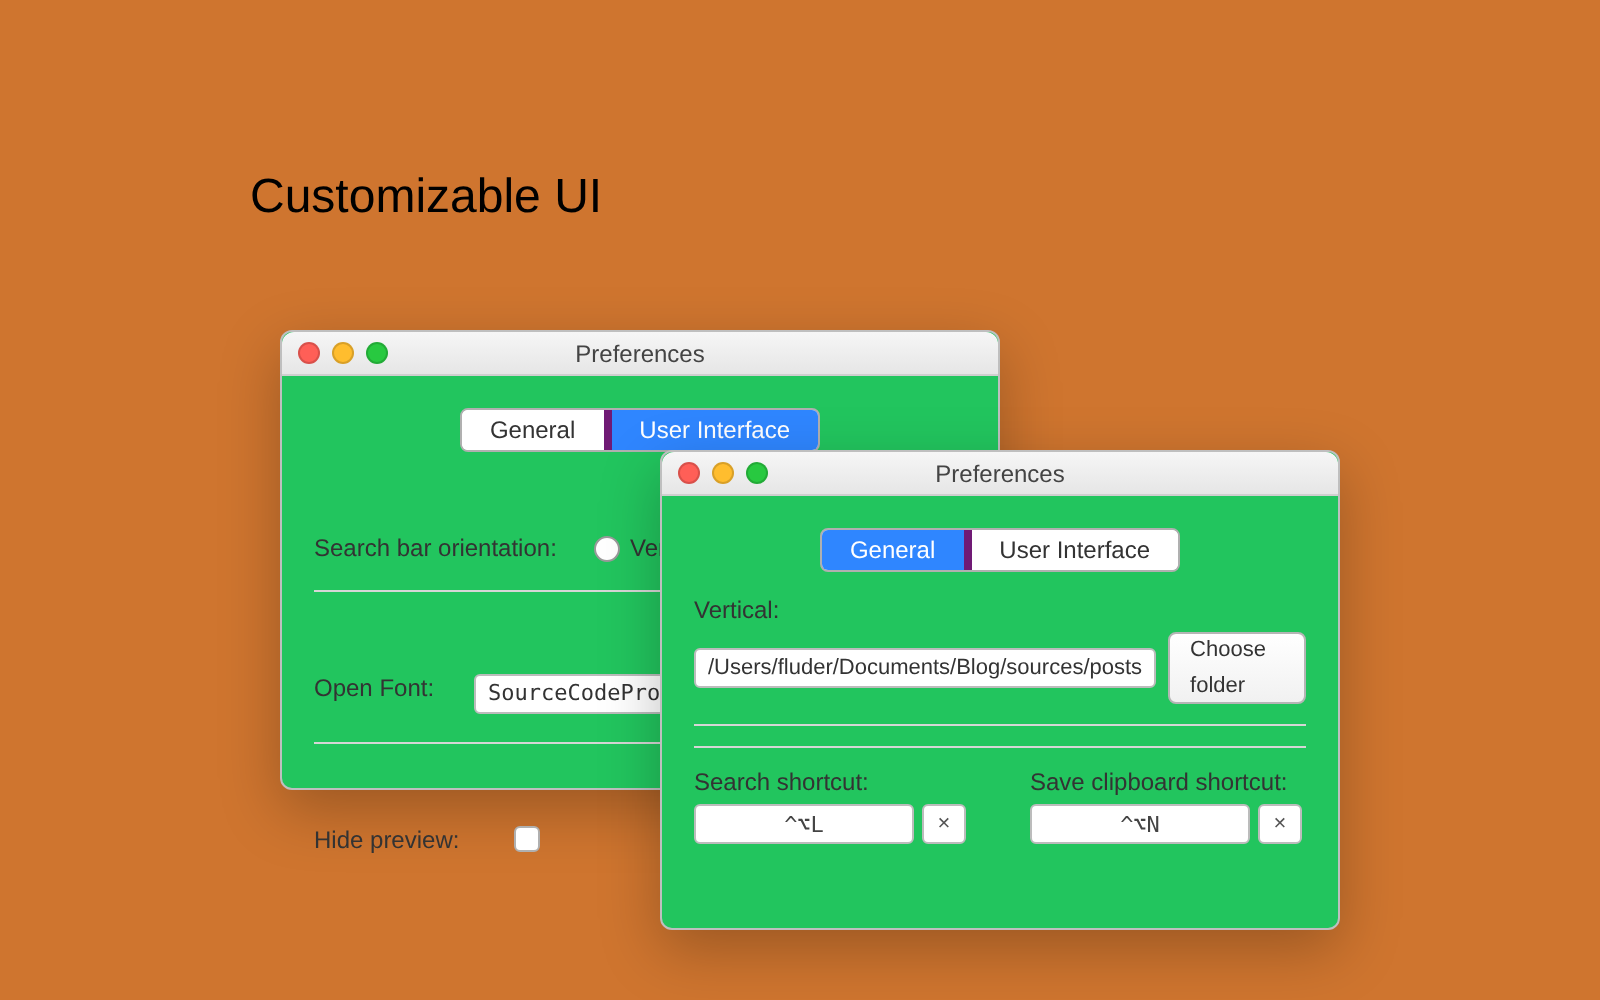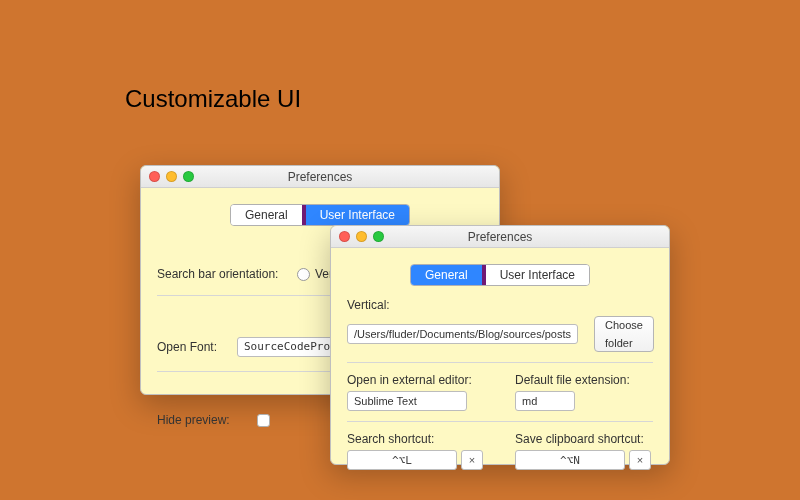--- a/index.html
+++ b/index.html
@@ -16,21 +16,21 @@
     position: absolute;
     left: 125px;
     top: 85px;
     font-size: 24px;
     color: #000;
     font-weight: 400;
   }
 
   .window {
     position: absolute;
-    background: #fef9c3;
+    background: #22c55e;
     border: 1px solid #bfbfbf;
     border-radius: 6px;
     box-shadow: 0 10px 30px rgba(0,0,0,0.25);
   }
   .titlebar {
     height: 22px;
     background: linear-gradient(#f6f6f6,#e6e6e6);
     border-bottom: 1px solid #cfcfcf;
     border-top-left-radius: 6px;
     border-top-right-radius: 6px;
@@ -78,21 +78,21 @@
     background: #fff;
     cursor: default;
     user-select: none;
   }
   .tab + .tab { border-left: 4px solid #701a75; }
   .tab.active {
     background: #2f86ff;
     color: #fff;
   }
 
-  .row { display:flex; align-items:center; margin-bottom:14px;margin-top:41px; }
+  .row { display:flex; align-items:flex-start; margin-bottom:14px;margin-top:41px; }
   .label { color:#333; }
 
   .radio {
     display:inline-flex; align-items:center; margin-right:18px;
   }
   .radio .dot {
     width:13px;height:13px;border-radius:50%;
     border:1px solid #9a9a9a;background:#fff;margin-right:5px;
     position:relative;
   }
@@ -223,38 +223,28 @@
   <div class="content">
     <div class="tabs">
       <div class="tabgroup">
         <div class="tab active">General</div>
         <div class="tab">User Interface</div>
       </div>
     </div>
 
     <div class="section">
       <div class="field-label">Vertical:</div>
-      <div style="display:flex;gap:16px;align-items:center">
+      <div style="display:flex;gap:6px;align-items:center">
         <span class="textfield" style="flex:1">/Users/fluder/Documents/Blog/sources/posts</span>
         <span class="button">Choose folder</span>
       </div>
     </div>
 
     <hr class="sep">
 
-    <div class="cols">
-      <div class="col">
-        <div class="field-label">Open in external editor:</div>
-        <span class="textfield" style="width:120px">Sublime Text</span>
-      </div>
-      <div class="col">
-        <div class="field-label">Default file extension:</div>
-        <span class="textfield" style="width:60px">md</span>
-      </div>
-    </div>
 
     <hr class="sep">
 
     <div class="cols">
       <div class="col">
         <div class="field-label">Search shortcut:</div>
         <div class="shortcut-group">
           <span class="shortcut-box">^⌥L</span>
           <span class="shortcut-clear">×</span>
         </div>

